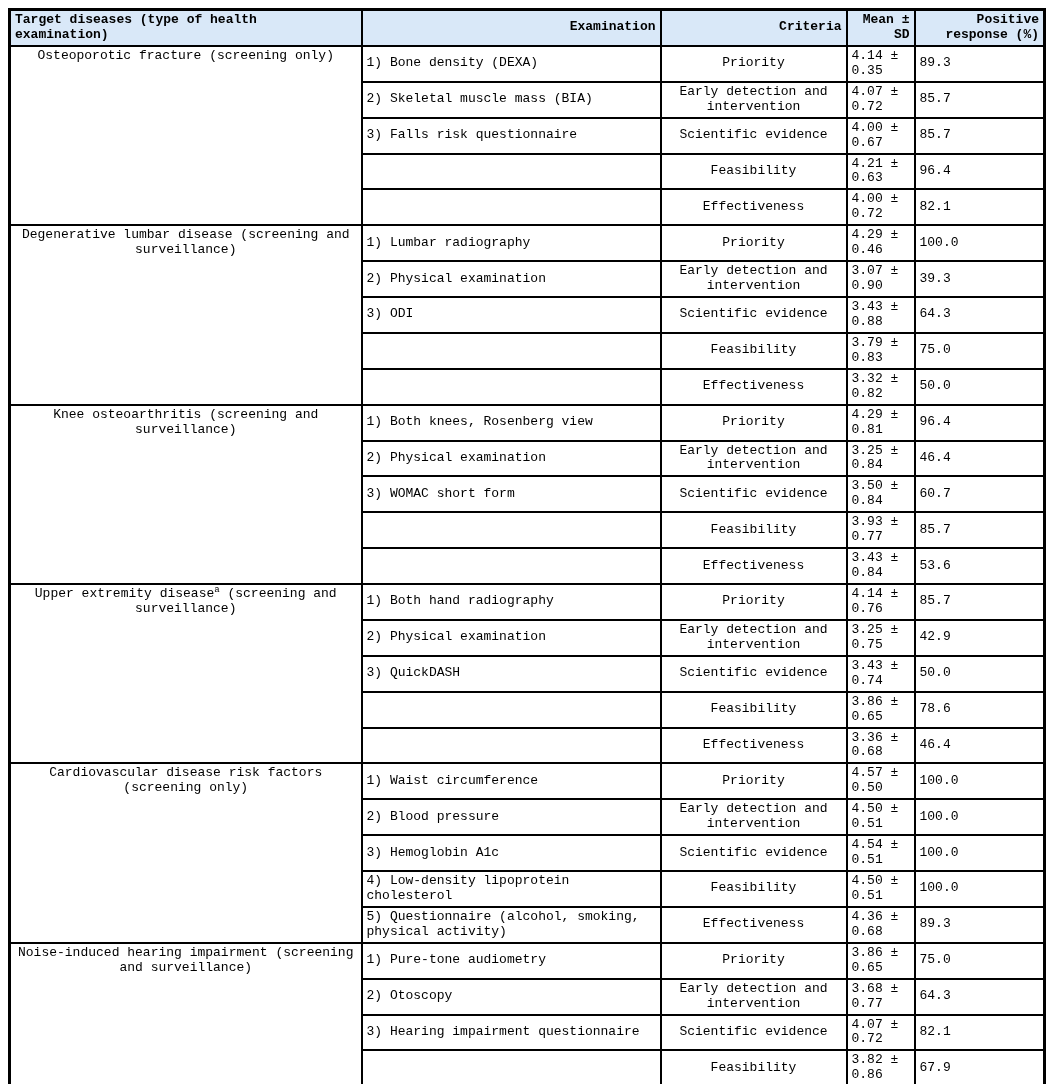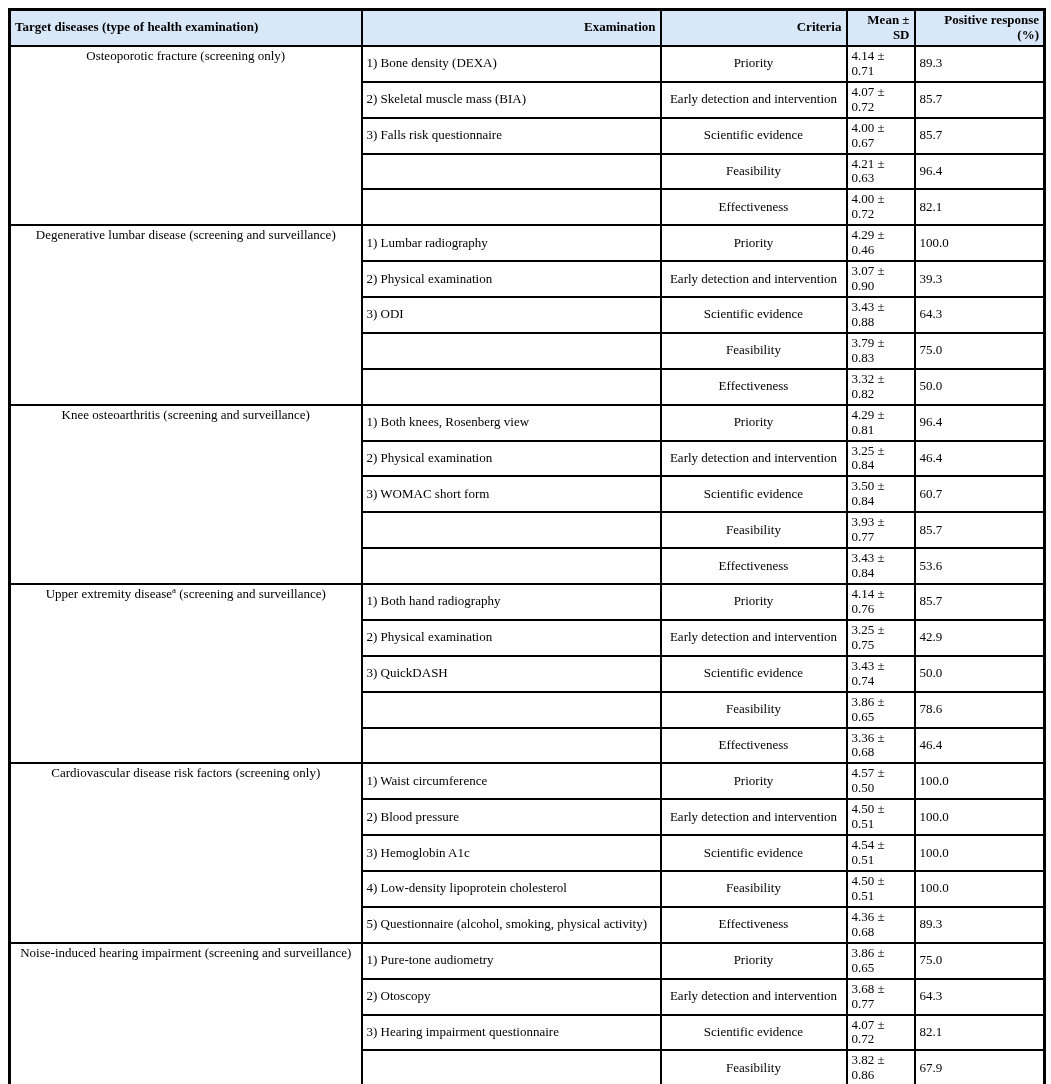--- a/index.html
+++ b/index.html
@@ -7,20 +7,21 @@
     padding: 0;
     background: #ffffff;
     font-family: "Liberation Serif", "DejaVu Serif", serif;
   }
   .page {
     width: 1051px;
     height: 1084px;
     background: #ffffff;
     box-sizing: border-box;
     padding: 8px;
+    font-family: Liberation Mono, monospace;
   }
   table.results {
     border-collapse: collapse;
     table-layout: fixed;
     width: 1035px;
     border: 3px solid #000000;
   }
   table.results th, table.results td {
     border: 2px solid #000000;
     font-size: 13px;
@@ -80,21 +81,21 @@
         <th>Criteria</th>
         <th>Mean ± SD</th>
         <th>Positive response (%)</th>
       </tr>
     </thead>
     <tbody id="table-body">
         <tr>
           <td class="disease-cell" rowspan="5"><span>Osteoporotic fracture (screening only)</span><sup class="fn"></sup><span></span></td>
           <td class="exam-cell"><span>1) Bone density (DEXA)</span><sup class="fn"></sup></td>
           <td class="criteria-cell">Priority</td>
-          <td class="mean-cell">4.14 ± 0.71</td>
+          <td class="mean-cell">4.14 ± 0.35</td>
           <td class="positive-cell">89.3</td>
         </tr>
         <tr>
           <td class="exam-cell"><span>2) Skeletal muscle mass (BIA)</span><sup class="fn"></sup></td>
           <td class="criteria-cell">Early detection and intervention</td>
           <td class="mean-cell">4.07 ± 0.72</td>
           <td class="positive-cell">85.7</td>
         </tr>
         <tr>
           <td class="exam-cell"><span>3) Falls risk questionnaire</span><sup class="fn"></sup></td>

